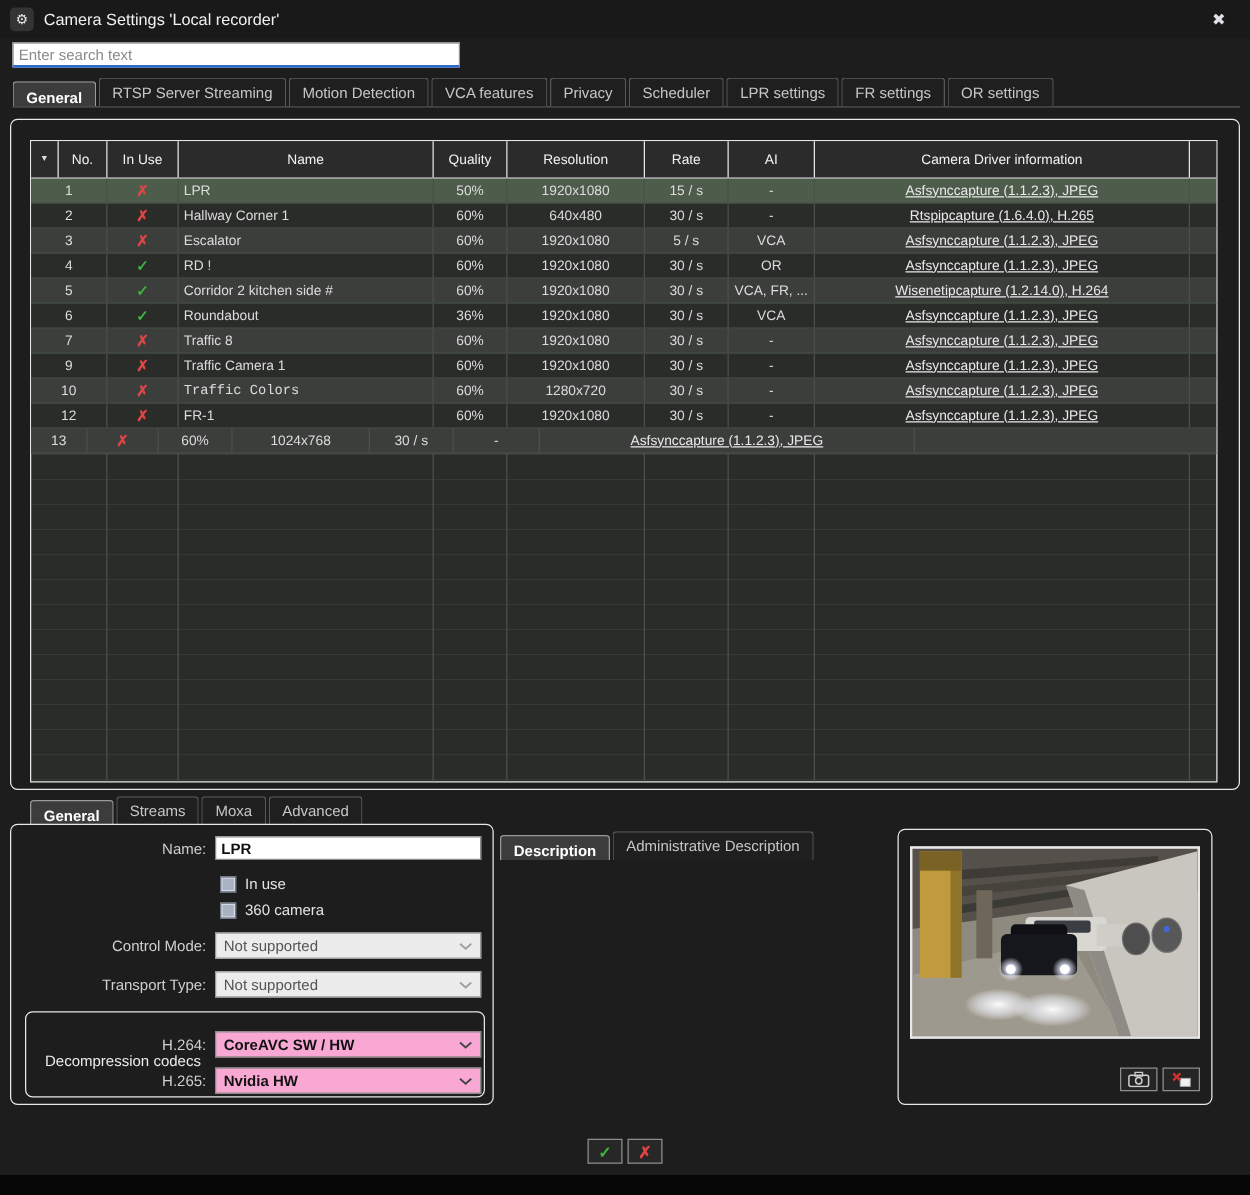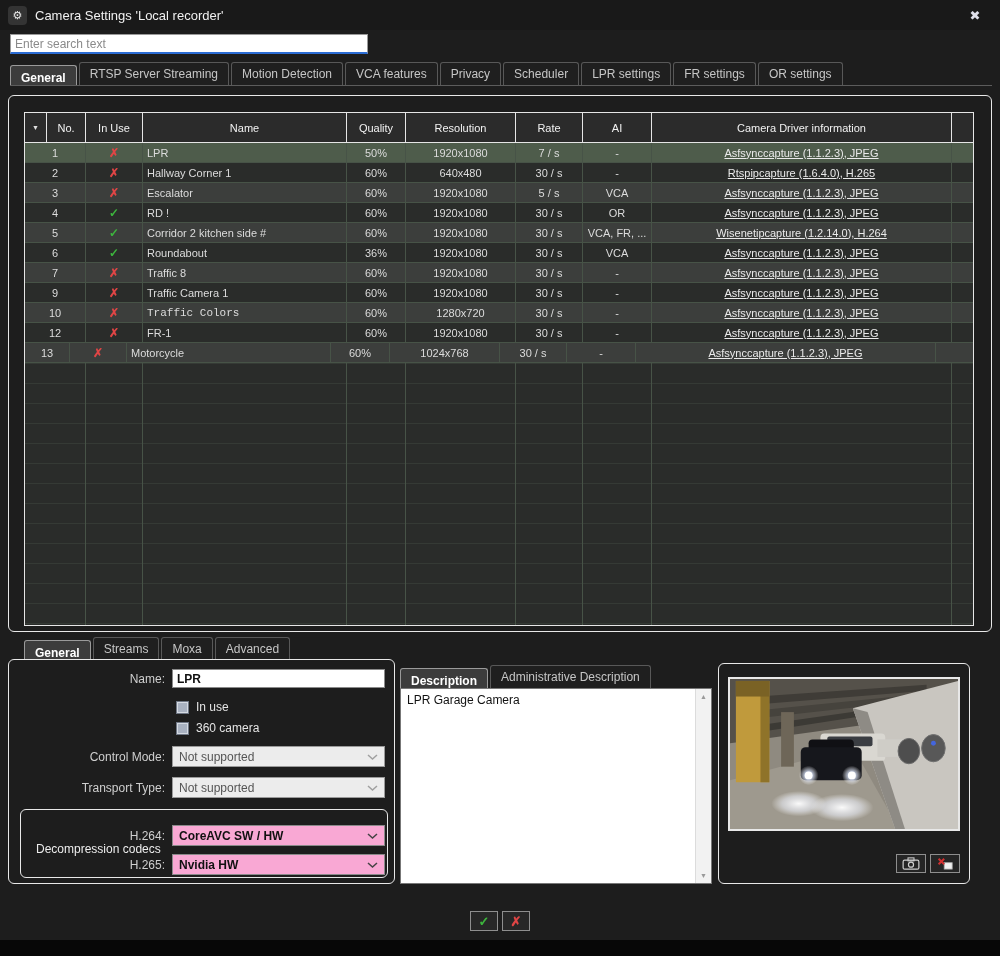--- a/index.html
+++ b/index.html
@@ -152,21 +152,21 @@
       </div>
     <div id="table-body">
         <div class="trow selected">
           <div class="tcell" style="width: 61px;">1</div>
           <div class="tcell" style="width: 57px;">
             <span class="ico-cross">✗</span>
           </div>
           <div class="tcell left" style="width: 204px;">LPR</div>
           <div class="tcell" style="width: 59px;">50%</div>
           <div class="tcell" style="width: 110px;">1920x1080</div>
-          <div class="tcell" style="width: 67px;">7 / s</div>
+          <div class="tcell" style="width: 67px;">15 / s</div>
           <div class="tcell" style="width: 69px;">-</div>
           <div class="tcell" style="width: 300px;">
             <span class="drv-link">Asfsynccapture (1.1.2.3), JPEG</span>
           </div>
           <div class="tcell" style="width: 21px;"></div>
         </div>
         <div class="trow dark">
           <div class="tcell" style="width: 61px;">2</div>
           <div class="tcell" style="width: 57px;">
             <span class="ico-cross">✗</span>
@@ -299,21 +299,20 @@
           <div class="tcell" style="width: 300px;">
             <span class="drv-link">Asfsynccapture (1.1.2.3), JPEG</span>
           </div>
           <div class="tcell" style="width: 21px;"></div>
         </div>
         <div class="trow light">
           <div class="tcell" style="width: 45px; text-align: center;">13</div>
           <div class="tcell" style="width: 57px;">
             <span class="ico-cross">✗</span>
           </div>
-          <div class="tcell left" style="width: 204px;">Motorcycle</div>
           <div class="tcell" style="width: 59px;">60%</div>
           <div class="tcell" style="width: 110px;">1024x768</div>
           <div class="tcell" style="width: 67px;">30 / s</div>
           <div class="tcell" style="width: 69px;">-</div>
           <div class="tcell" style="width: 300px;">
             <span class="drv-link">Asfsynccapture (1.1.2.3), JPEG</span>
           </div>
           <div class="tcell" style="width: 21px;"></div>
         </div>
       </div>
@@ -384,27 +383,20 @@
     <span>Nvidia HW</span>
     <svg width="11" height="8" viewBox="0 0 11 8">
         <polyline points="1,2 5.5,6 10,2" fill="none" stroke="#444" stroke-width="1.5"></polyline>
       </svg>
   </div>
 
   <div id="desc-tabstrip" class="tabstrip">
       <div class="tab active">Description</div>
       <div class="tab">Administrative Description</div>
     </div>
-  <div id="desc-area">
-    <div id="desc-text">LPR Garage Camera</div>
-    <div id="desc-scroll">
-      <div class="scroll-arrow" style="top:0;">▲</div>
-      <div class="scroll-arrow" style="bottom:0;">▼</div>
-    </div>
-  </div>
 
   <div id="reference-group" class="groupbox">
     <span class="groupbox-label">Reference image</span>
   </div>
   <div id="reference-photo">
     <svg viewBox="0 0 232 154" preserveAspectRatio="none">
       <defs>
         <radialGradient id="beam" cx="50%" cy="50%" r="50%">
           <stop offset="0%" stop-color="#ffffff" stop-opacity="0.95"></stop>
           <stop offset="60%" stop-color="#f0f4ff" stop-opacity="0.55"></stop>

